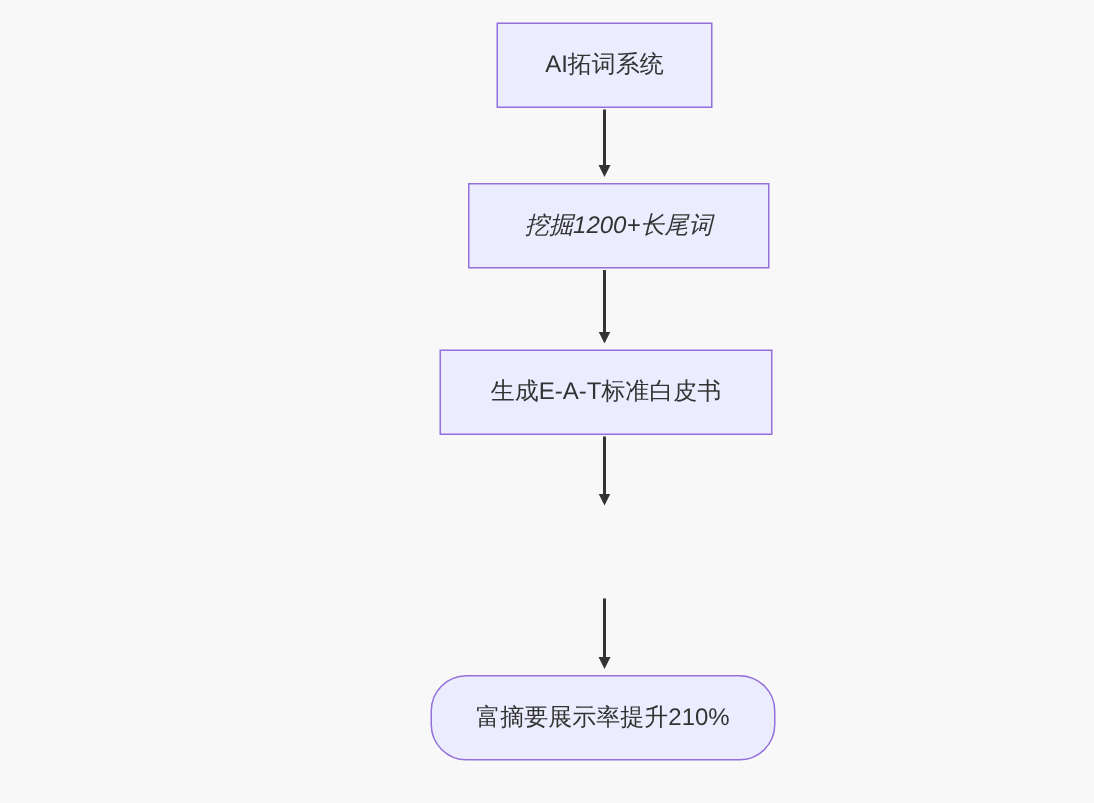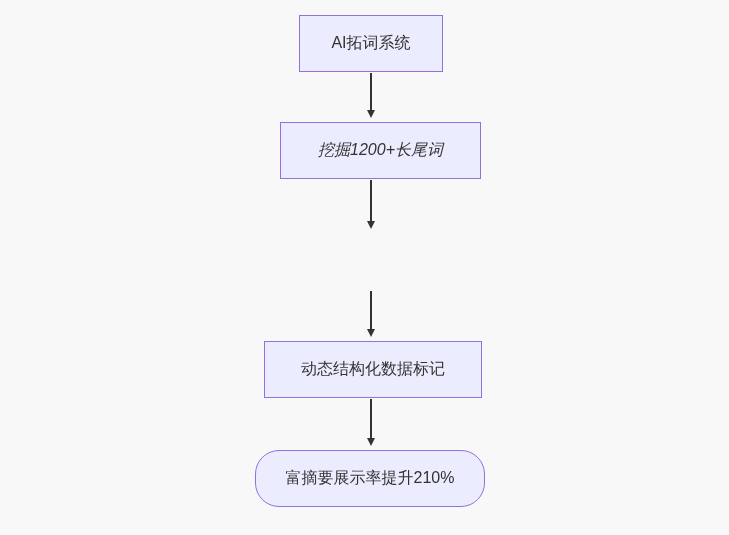--- a/index.html
+++ b/index.html
@@ -12,20 +12,21 @@
   *{margin:0;padding:0;box-sizing:border-box;}
   html,body{width:729px;height:535px;overflow:hidden;}
   body{
     background:var(--bg);
     font-family:"Liberation Sans","DejaVu Sans",sans-serif;
   }
   .stage{
     position:relative;
     width:691px;height:535px;
     background:var(--bg);
+    margin-left:32px;
   }
   .node{
     position:absolute;
     display:flex;align-items:center;justify-content:center;
     background:var(--node-fill);
     border:1px solid var(--node-border);
     color:var(--text);
     font-size:16px;
     text-align:center;
     white-space:nowrap;
@@ -60,22 +61,22 @@
   </svg>
 
   <div class="node n1">
     <span>AI拓词系统</span>
   </div>
 
   <div class="node n2">
     <span>挖掘1200+长尾词</span>
   </div>
 
+  <div class="node n3">
+    <span>生成E-A-T标准白皮书</span>
+  </div>
 
-  <div class="node n4">
-    <span>动态结构化数据标记</span>
-  </div>
 
   <div class="node n5">
     <span>富摘要展示率提升210%</span>
   </div>
 
 </div>
 
 </body></html>

